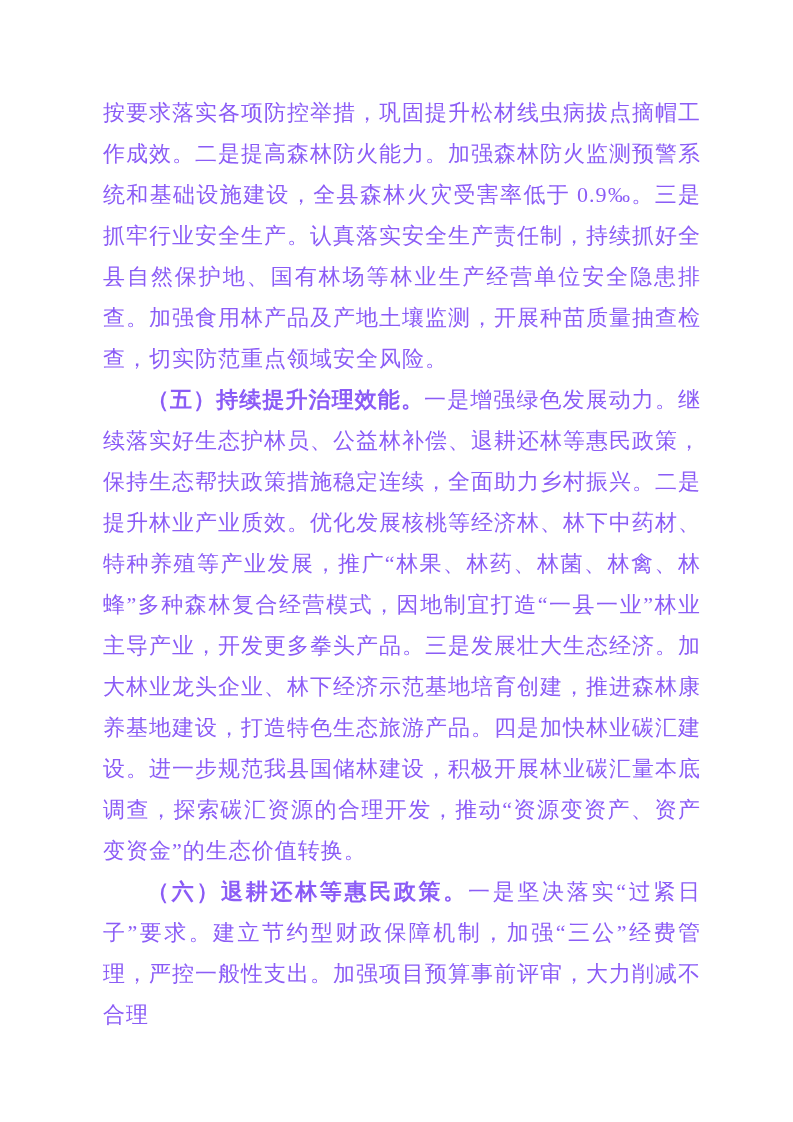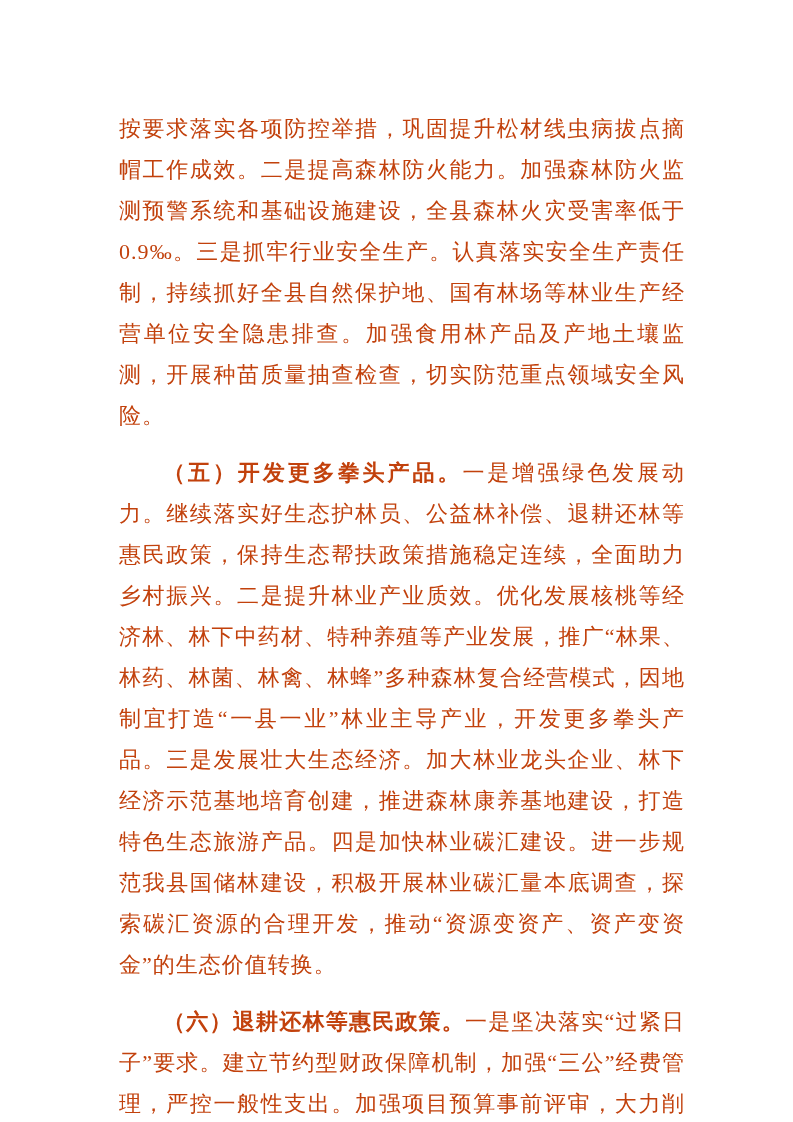--- a/index.html
+++ b/index.html
@@ -16,42 +16,42 @@
     font-family: "Liberation Serif", "DejaVu Serif", serif;
     color: #000000;
   }
   .text-block {
     position: absolute;
     left: 103px;
     top: 92px;
     width: 598px;
   }
   .para {
-    margin: 16px;
+    margin: 0;
     font-size: 22px;
     line-height: 41px;
     letter-spacing: 1px;
     text-align: justify;
     text-justify: inter-ideograph;
     word-break: break-all;
-    color: #c2410c;
+    color: #8b5cf6;
   }
   .para.indent {
     text-indent: 2em;
   }
   .para .lead {
     font-weight: bold;
   }
 </style>
 </head>
 <body>
 
 <div class="page">
   <div class="text-block">
 
     <p class="para"><span class="body-text">按要求落实各项防控举措，巩固提升松材线虫病拔点摘帽工作成效。二是提高森林防火能力。加强森林防火监测预警系统和基础设施建设，全县森林火灾受害率低于 0.9‰。三是抓牢行业安全生产。认真落实安全生产责任制，持续抓好全县自然保护地、国有林场等林业生产经营单位安全隐患排查。加强食用林产品及产地土壤监测，开展种苗质量抽查检查，切实防范重点领域安全风险。</span></p>
 
-    <p class="para indent"><span class="lead">（五）开发更多拳头产品。</span><span class="body-text">一是增强绿色发展动力。继续落实好生态护林员、公益林补偿、退耕还林等惠民政策，保持生态帮扶政策措施稳定连续，全面助力乡村振兴。二是提升林业产业质效。优化发展核桃等经济林、林下中药材、特种养殖等产业发展，推广“林果、林药、林菌、林禽、林蜂”多种森林复合经营模式，因地制宜打造“一县一业”林业主导产业，开发更多拳头产品。三是发展壮大生态经济。加大林业龙头企业、林下经济示范基地培育创建，推进森林康养基地建设，打造特色生态旅游产品。四是加快林业碳汇建设。进一步规范我县国储林建设，积极开展林业碳汇量本底调查，探索碳汇资源的合理开发，推动“资源变资产、资产变资金”的生态价值转换。</span></p>
+    <p class="para indent"><span class="lead">（五）持续提升治理效能。</span><span class="body-text">一是增强绿色发展动力。继续落实好生态护林员、公益林补偿、退耕还林等惠民政策，保持生态帮扶政策措施稳定连续，全面助力乡村振兴。二是提升林业产业质效。优化发展核桃等经济林、林下中药材、特种养殖等产业发展，推广“林果、林药、林菌、林禽、林蜂”多种森林复合经营模式，因地制宜打造“一县一业”林业主导产业，开发更多拳头产品。三是发展壮大生态经济。加大林业龙头企业、林下经济示范基地培育创建，推进森林康养基地建设，打造特色生态旅游产品。四是加快林业碳汇建设。进一步规范我县国储林建设，积极开展林业碳汇量本底调查，探索碳汇资源的合理开发，推动“资源变资产、资产变资金”的生态价值转换。</span></p>
 
     <p class="para indent"><span class="lead">（六）退耕还林等惠民政策。</span><span class="body-text">一是坚决落实“过紧日子”要求。建立节约型财政保障机制，加强“三公”经费管理，严控一般性支出。加强项目预算事前评审，大力削减不合理</span></p>
 
   </div>
 </div>
 
 </body></html>

